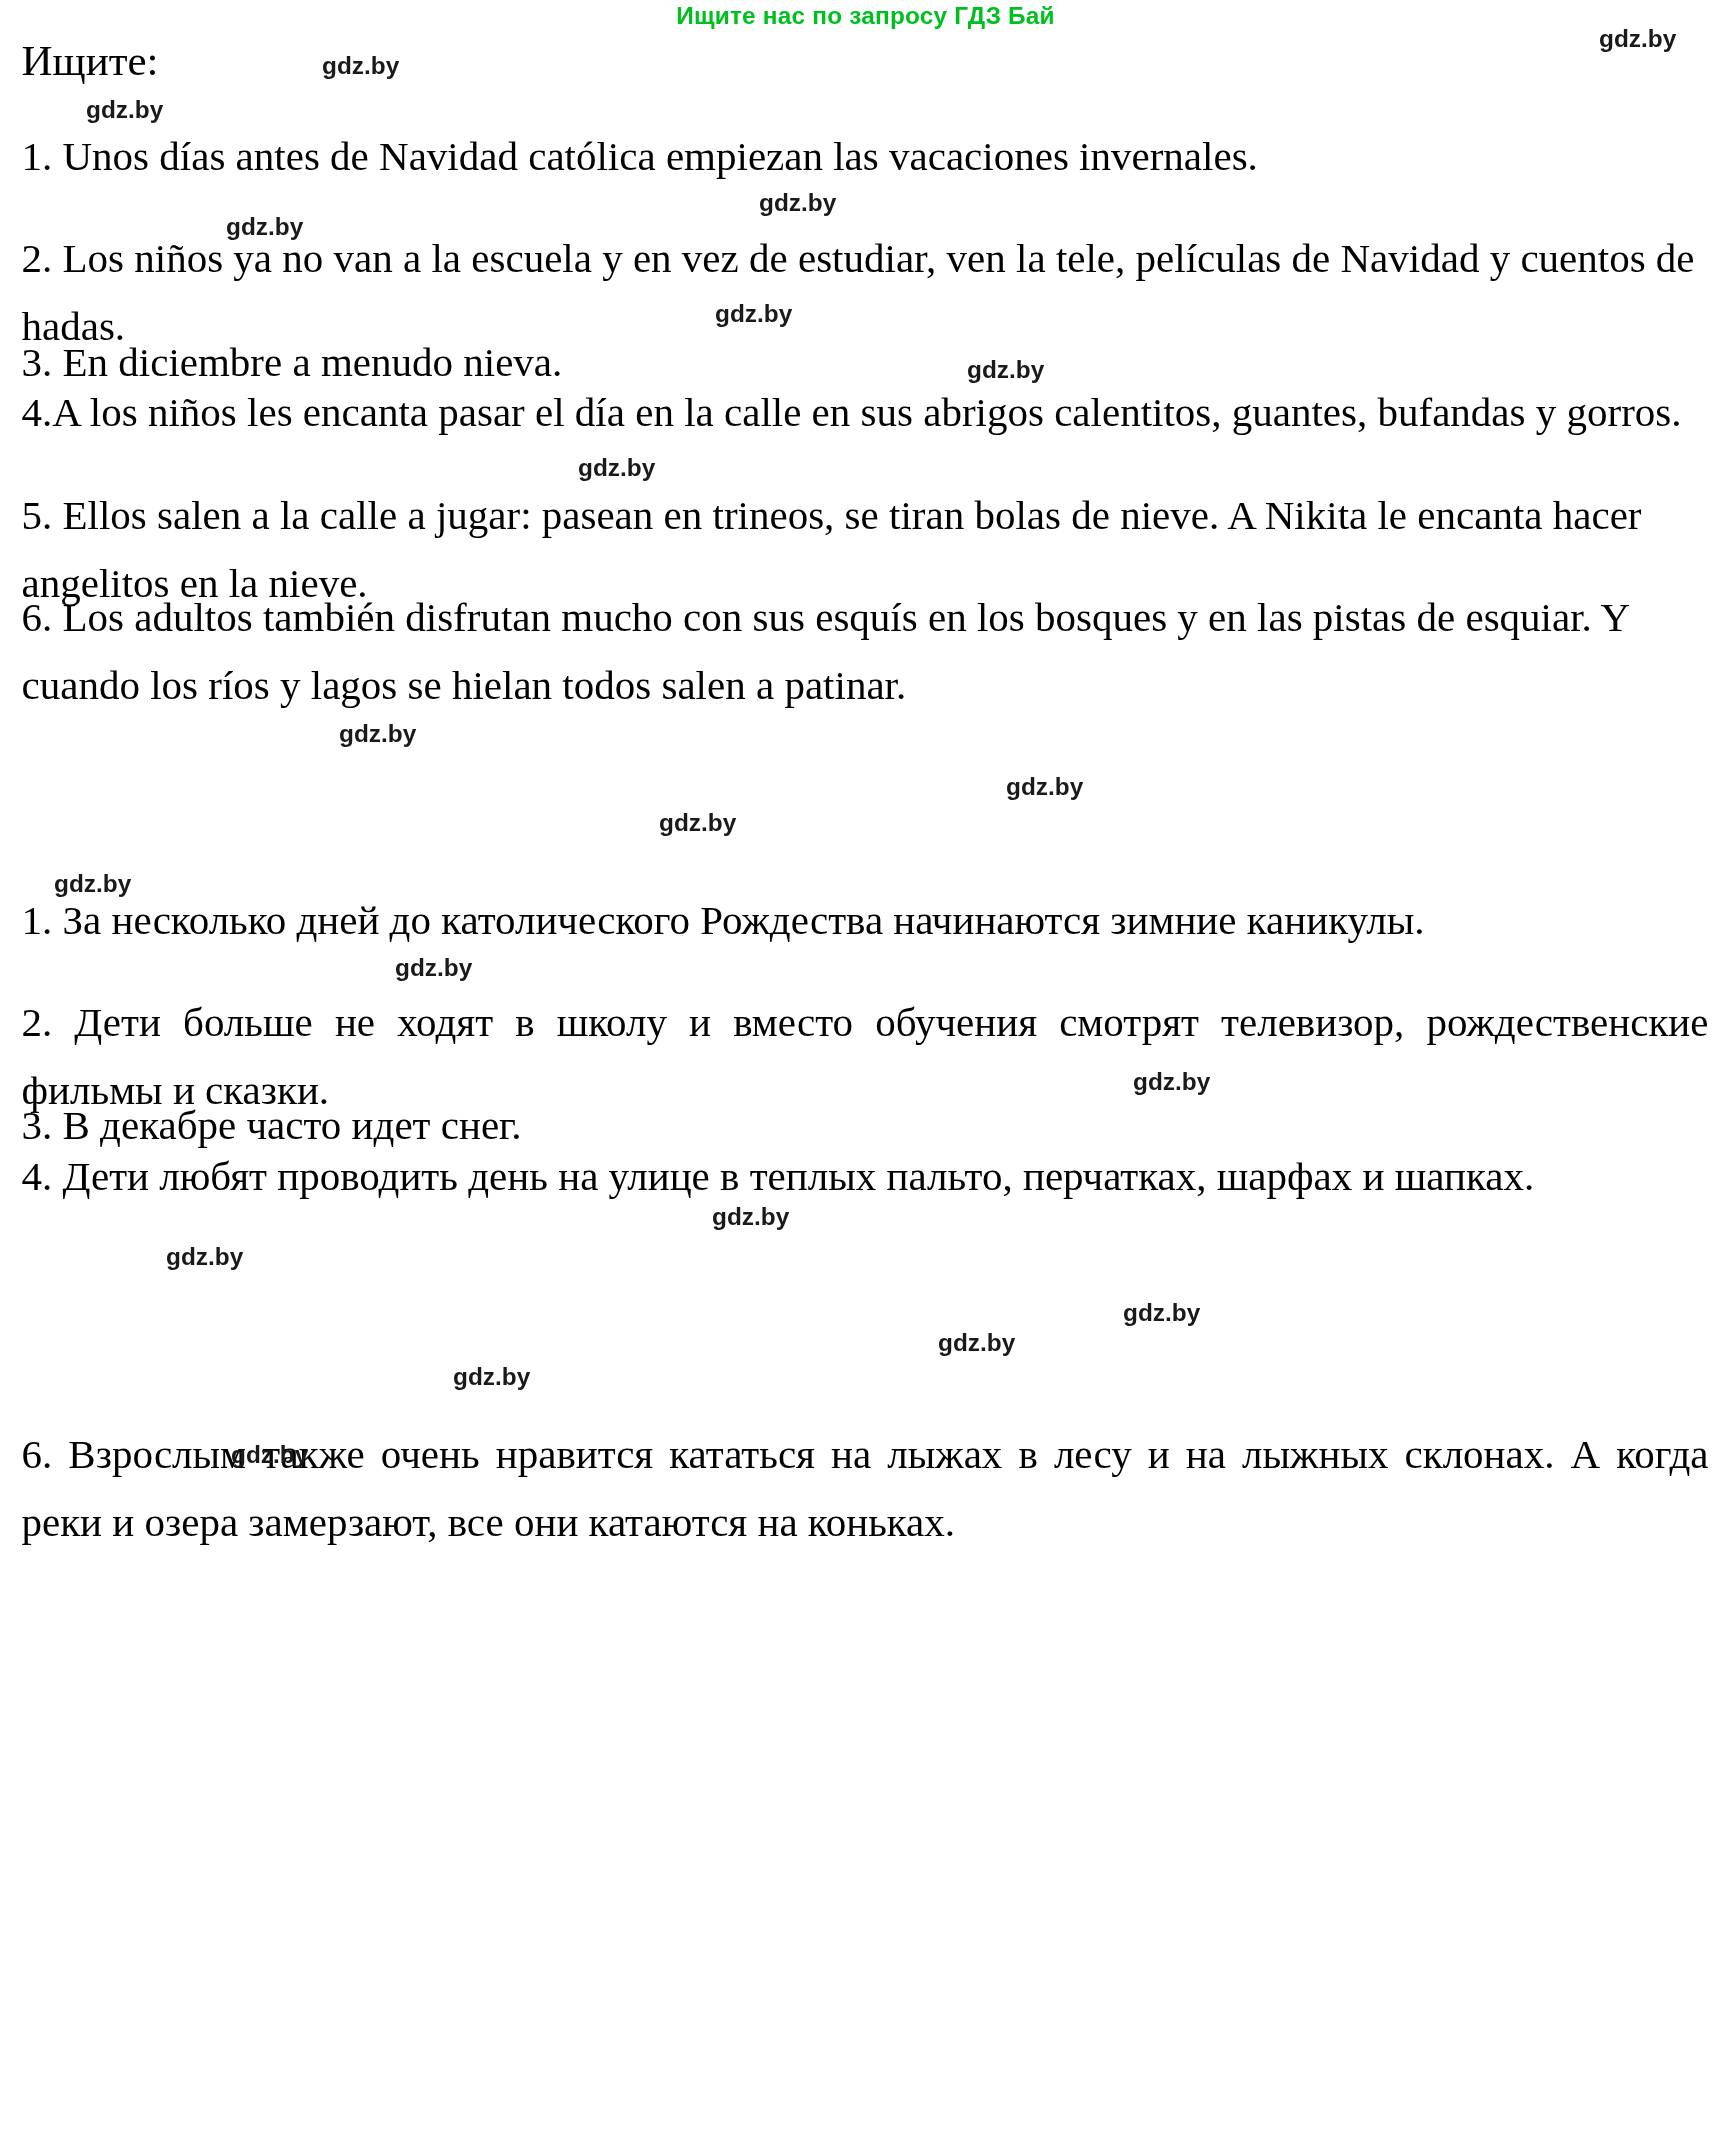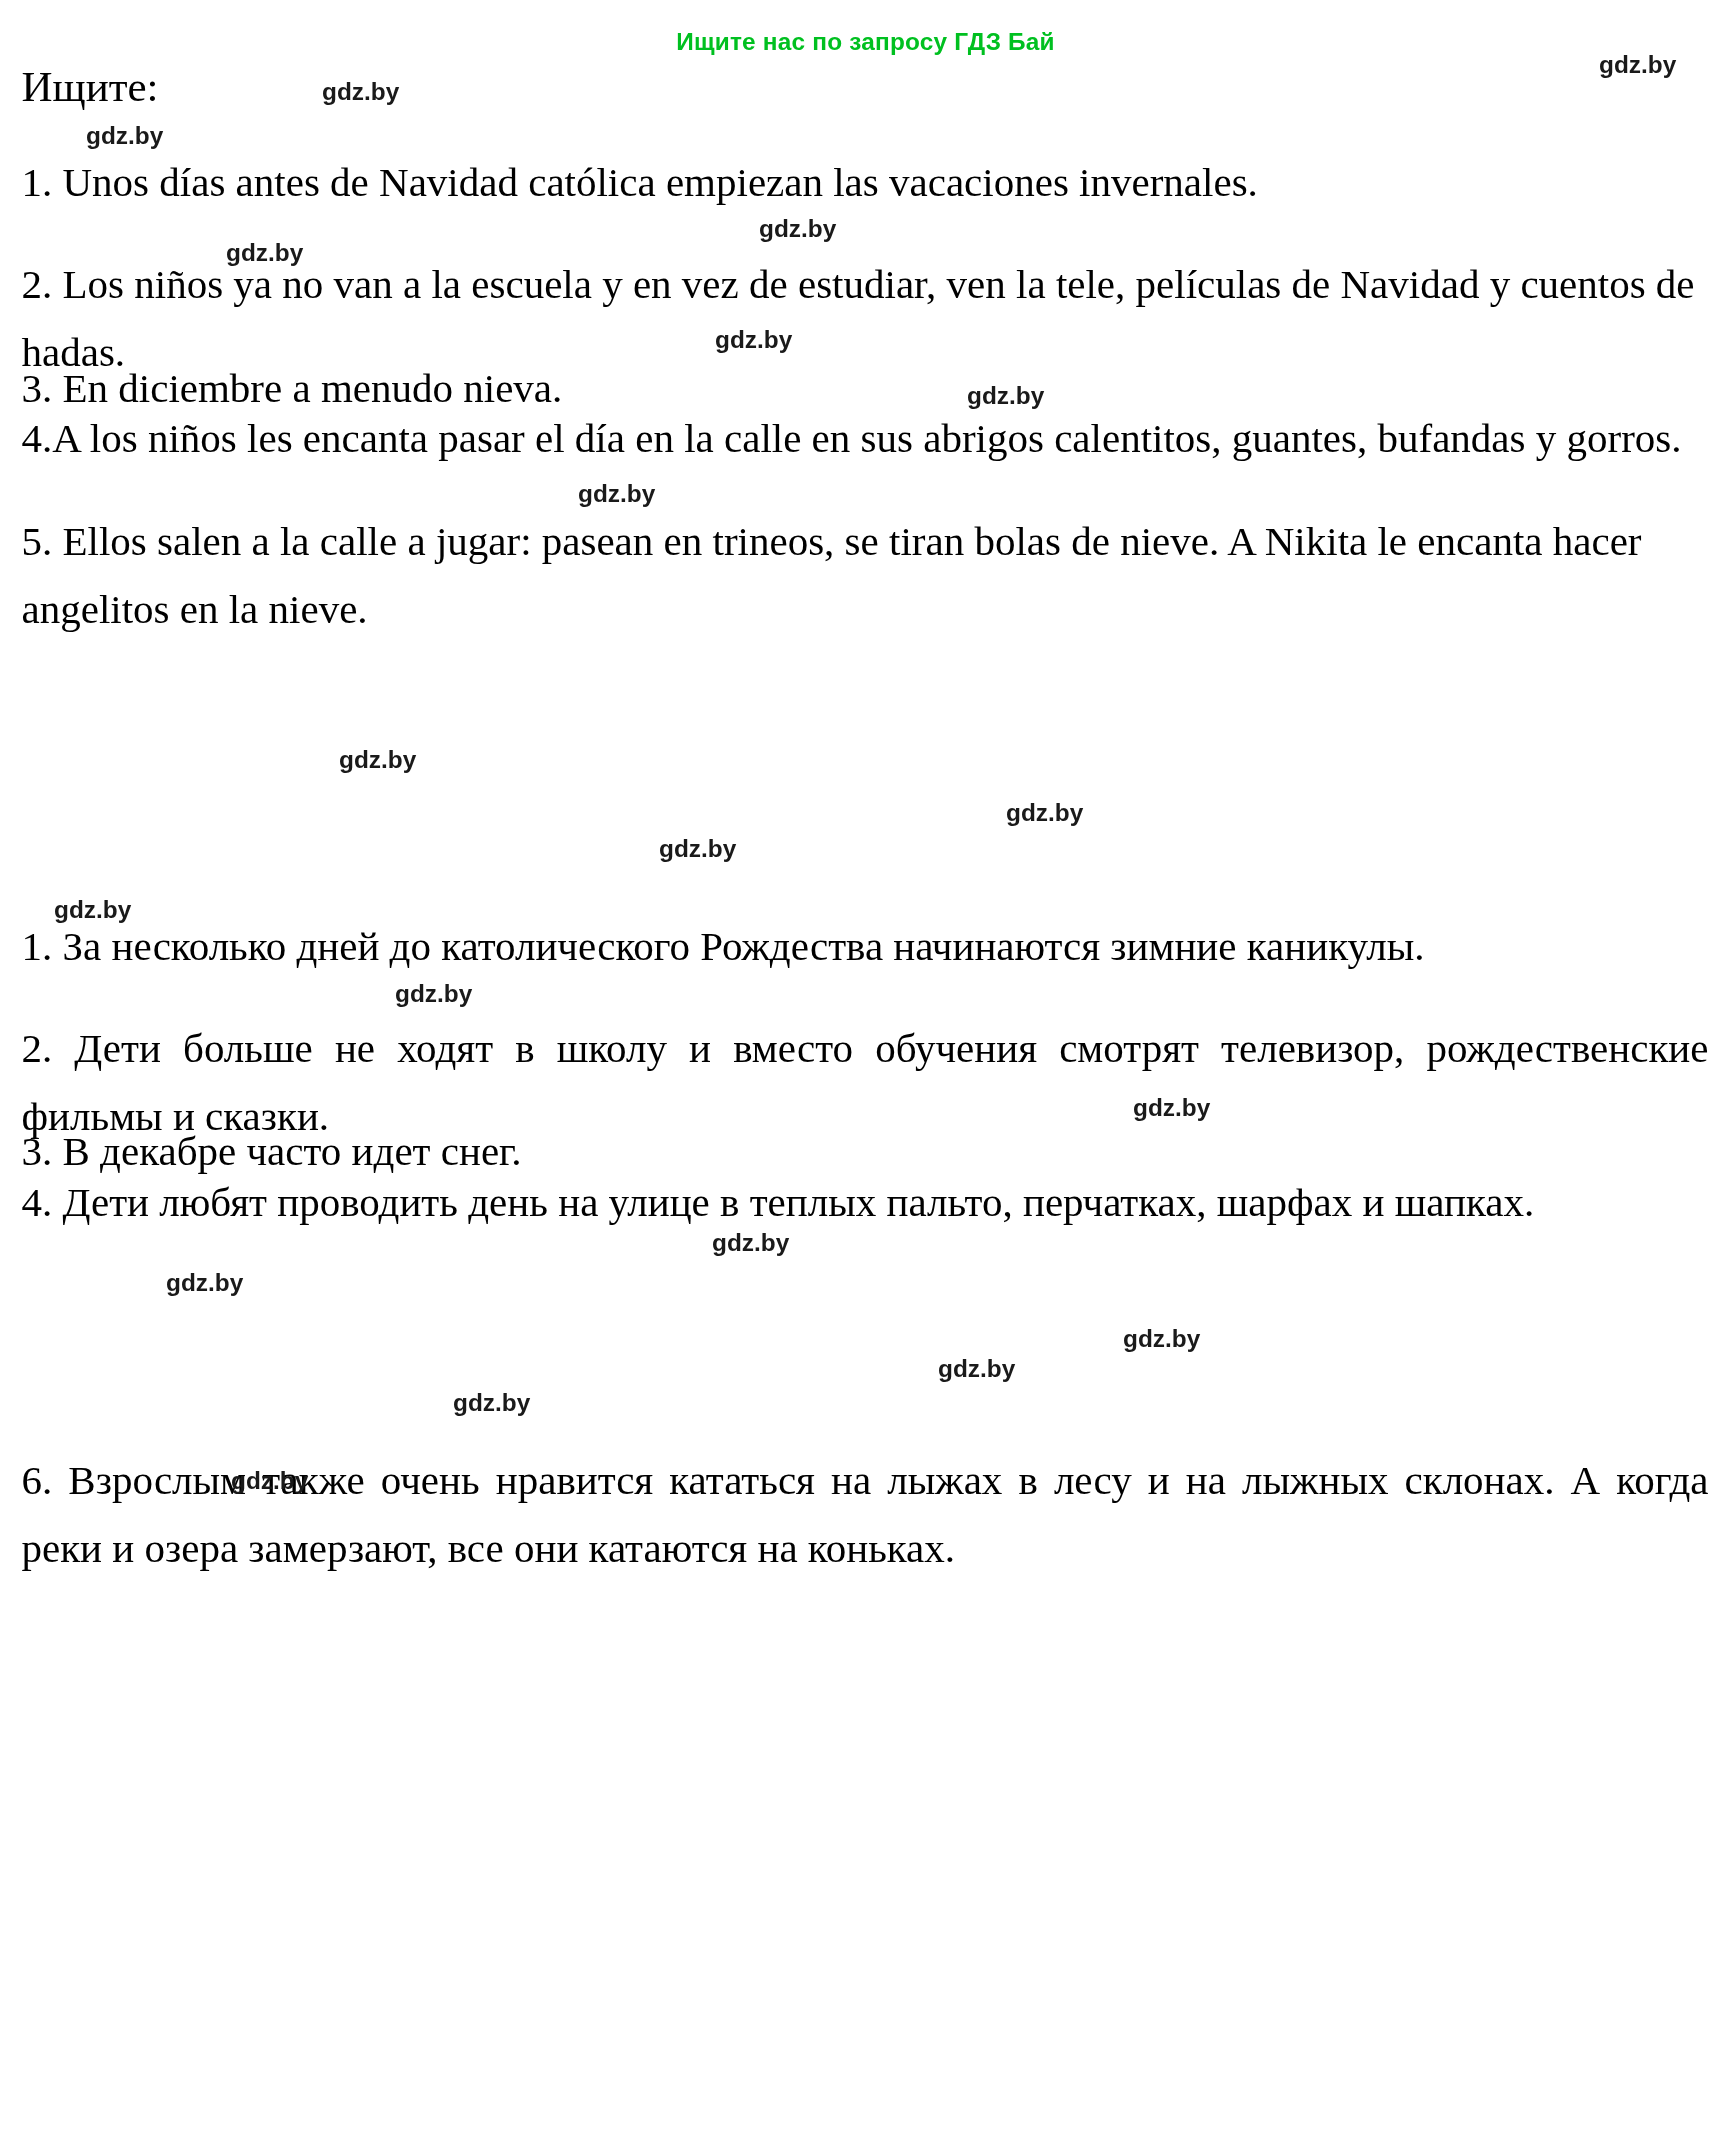--- a/index.html
+++ b/index.html
@@ -10,21 +10,20 @@
   body {
     font-family: "Liberation Serif", "DejaVu Serif", serif;
     color: #000000;
   }
   #page {
     position: relative;
     width: 1731px;
     height: 1627px;
     background: #ffffff;
     overflow: hidden;
-    margin-top: 26px;
   }
 
   
   .promo-banner {
     position: absolute;
     top: 0px;
     left: 0;
     width: 1731px;
     text-align: center;
     font-family: "Liberation Sans", "DejaVu Sans", sans-serif;
@@ -115,20 +114,23 @@
   </div>
 
   <div class="blk" style="top:378px;">
     <p class="para nojust">4.A los niños les encanta pasar el día en la calle en sus abrigos calentitos, guantes, bufandas y gorros.</p>
   </div>
 
   <div class="blk" style="top:481px;">
     <p class="para nojust">5. Ellos salen a la calle a jugar: pasean en trineos, se tiran bolas de nieve. A Nikita le encanta hacer angelitos en la nieve.</p>
   </div>
 
+  <div class="blk" style="top:583px;">
+    <p class="para nojust">6. Los adultos también disfrutan mucho con sus esquís en los bosques y en las pistas de esquiar. Y cuando los ríos y lagos se hielan todos salen a patinar.</p>
+  </div>
 
 
   <div class="blk" style="top:886px;">
     <p class="para">1. За несколько дней до католического Рождества начинаются зимние каникулы.</p>
   </div>
 
   <div class="blk" style="top:988px;">
     <p class="para">2. Дети больше не ходят в школу и вместо обучения смотрят телевизор, рождественские фильмы и сказки.</p>
   </div>
 

